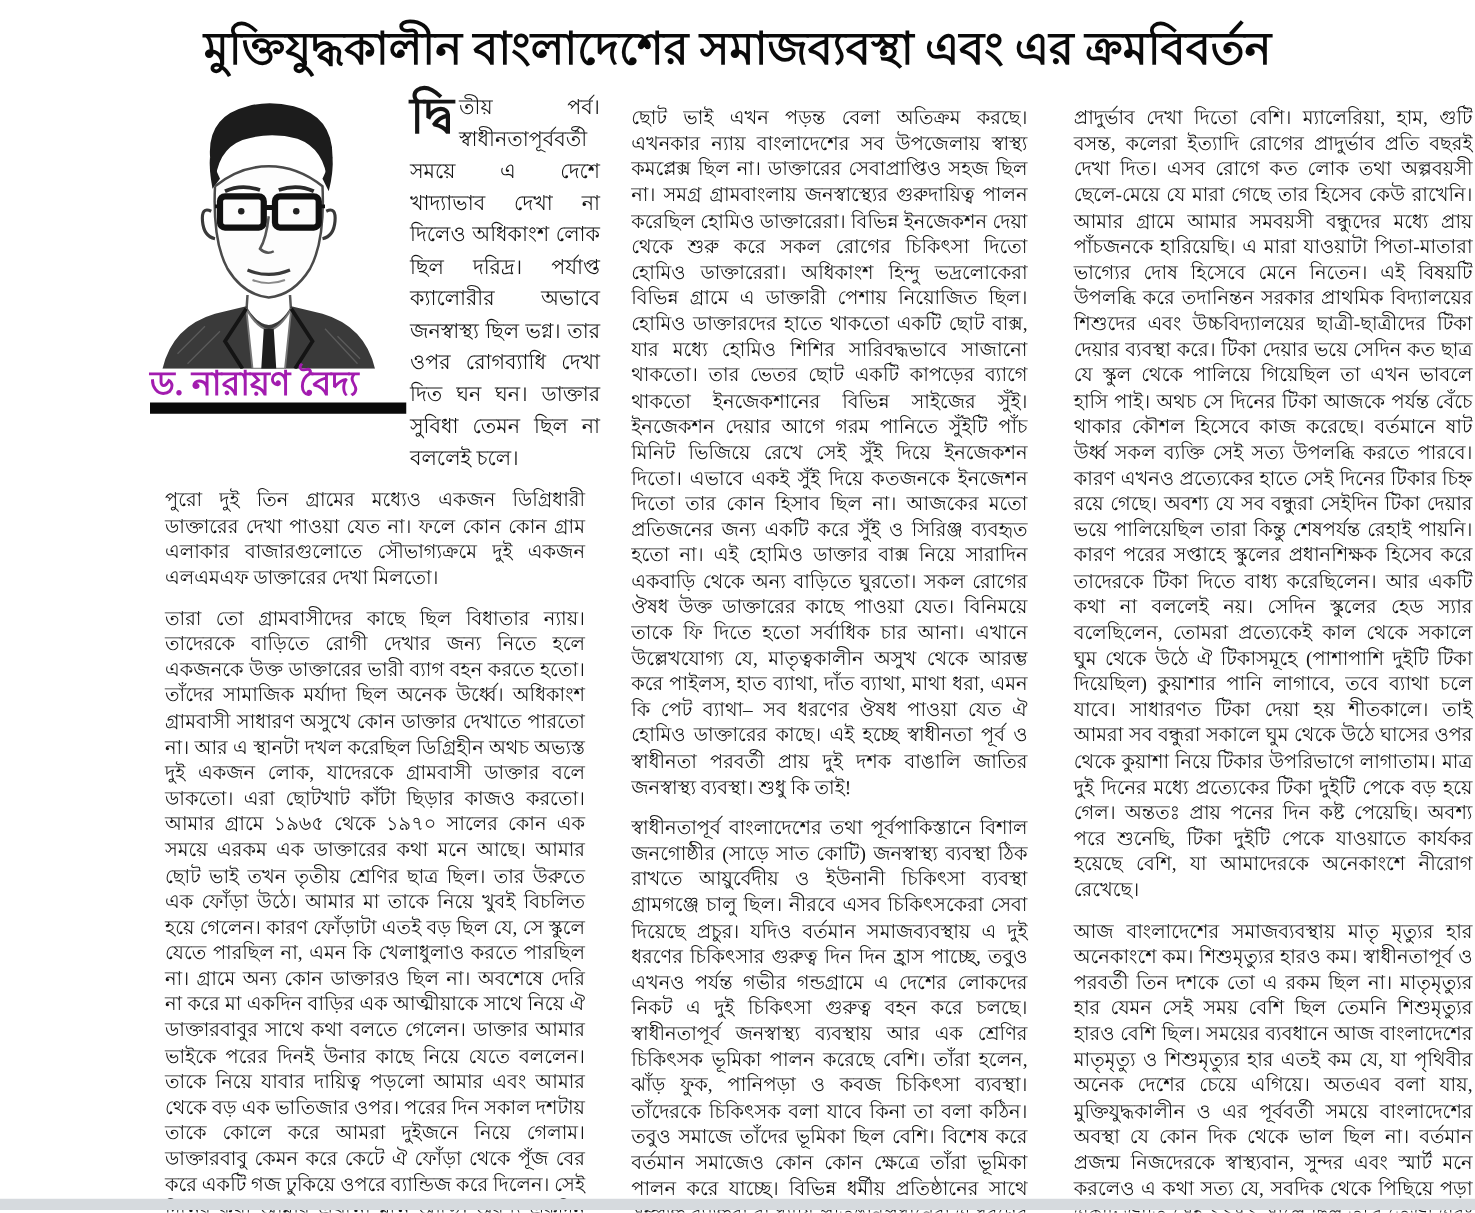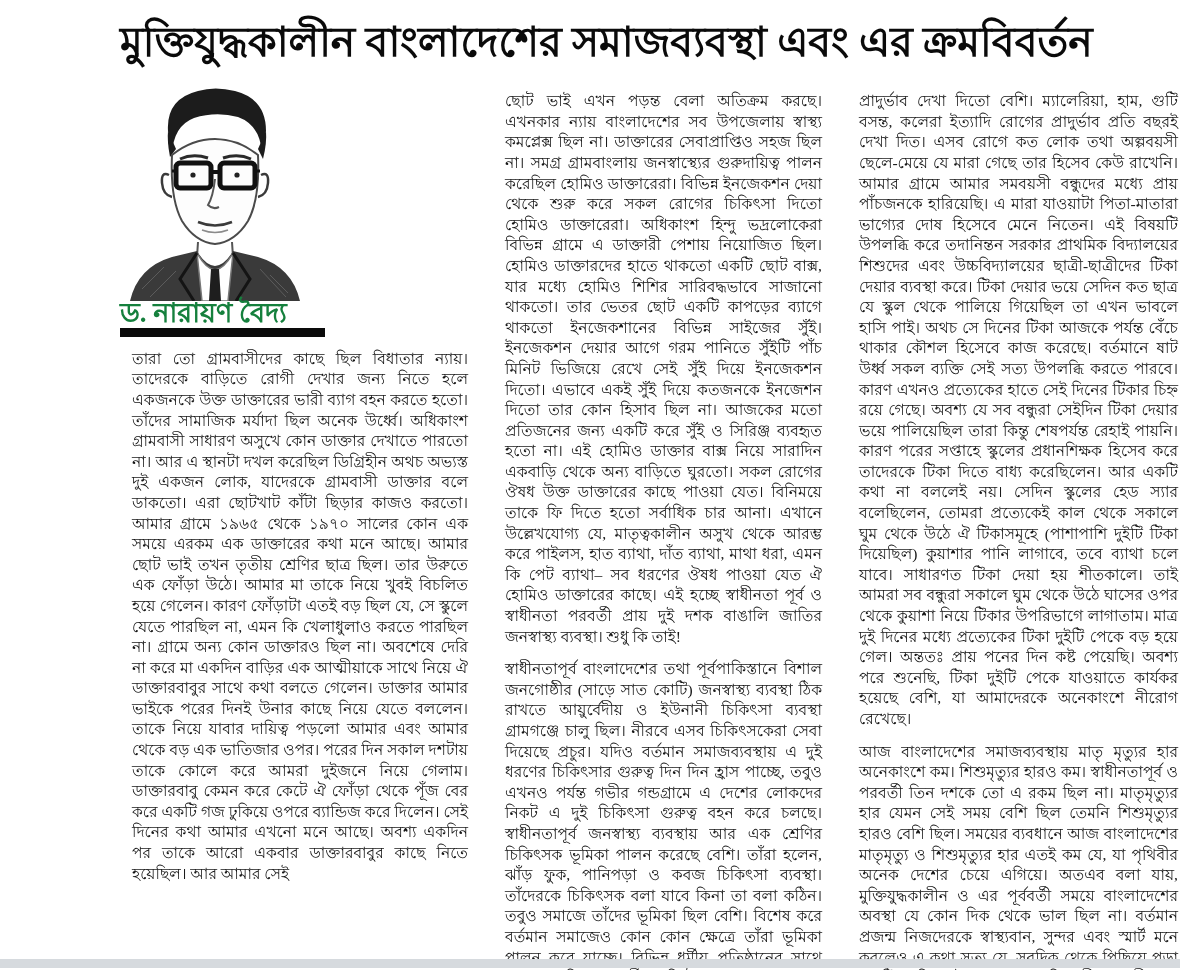--- a/index.html
+++ b/index.html
@@ -4,35 +4,35 @@
 <style>
   * { margin:0; padding:0; box-sizing:border-box; }
   html,body { background:#ffffff; }
   body {
     width:1180px; height:970px; position:relative; overflow:hidden;
     font-family:"Liberation Serif","DejaVu Serif",serif;
     color:#151515;
   }
   .headline-wrap { padding:18px 120px 6px 120px; text-align:center; }
   .headline {
-    font-size:41px; font-weight:bold; line-height:1.2; white-space:nowrap;
+    font-size:36px; font-weight:bold; line-height:1.2; white-space:nowrap;
     color:#0a0a0a; letter-spacing:0px;
   }
   .content {
     display:flex; gap:13px; padding:6px 2px 0 120px; align-items:flex-start;
   }
   .col { text-align:justify; font-size:15.5px; line-height:20.6px; }
   .col1 { width:360px; flex:0 0 360px; }
   .col2 { width:341px; flex:0 0 341px; }
   .col3 { width:343px; flex:0 0 343px; }
   .col p { margin:12px; }
   .intro-row { display:flex; gap:8px; margin-bottom:4px; }
   .photo-stack { width:200px; flex:0 0 200px; }
   .portrait { width:190px; height:222px; display:block; }
-  .author-name { font-size:27px; font-weight:bold; margin-top:2px; white-space:nowrap; color:#15803d; }
+  .author-name { font-size:27px; font-weight:bold; margin-top:2px; white-space:nowrap; color:#a21caf; }
   .author-rule { height:9px; background:#0a0a0a; width:205px; margin-top:4px; }
   .intro-text { flex:1; font-size:16.5px; line-height:25.5px; text-align:justify; }
   .dropcap {
     float:left; font-size:40px; line-height:36px; font-weight:bold;
     padding-right:4px; padding-top:2px;
   }
   .byline { margin-top:22px; }
   .byline-bold { font-weight:bold; }
   .bottom-bar {
     position:absolute; left:0; right:0; bottom:2px; height:9px;
@@ -88,21 +88,25 @@
 
           <path d="M91 190 L99 190 L101 222 L89 222 Z" fill="#1e1e1e"></path>
 
           <path d="M77 174 L60 200 L74 222 M113 174 L130 200 L116 222" fill="none" stroke="#141414" stroke-width="3"></path>
 
           <path d="M22 210 L44 188 M30 218 L56 192 M150 196 L168 214 M140 190 L166 218" stroke="#5c5c5c" stroke-width="1" fill="none"></path>
         </svg>
         <div class="author-name">ড. নারায়ণ বৈদ্য</div>
         <div class="author-rule"></div>
       </div>
+      <div class="intro-text">
+        <span class="dropcap">দ্বি</span><span>তীয় পর্ব। স্বাধীনতাপূর্ববর্তী সময়ে এ দেশে খাদ্যাভাব দেখা না দিলেও অধিকাংশ লোক ছিল দরিদ্র। পর্যাপ্ত ক্যালোরীর অভাবে জনস্বাস্থ্য ছিল ভগ্ন। তার ওপর রোগব্যাধি দেখা দিত ঘন ঘন। ডাক্তার সুবিধা তেমন ছিল না বললেই চলে।</span>
+      </div>
     </div>
+    <p>পুরো দুই তিন গ্রামের মধ্যেও একজন ডিগ্রিধারী ডাক্তারের দেখা পাওয়া যেত না। ফলে কোন কোন গ্রাম এলাকার বাজারগুলোতে সৌভাগ্যক্রমে দুই একজন এলএমএফ ডাক্তারের দেখা মিলতো।</p>
     <p>তারা তো গ্রামবাসীদের কাছে ছিল বিধাতার ন্যায়। তাদেরকে বাড়িতে রোগী দেখার জন্য নিতে হলে একজনকে উক্ত ডাক্তারের ভারী ব্যাগ বহন করতে হতো। তাঁদের সামাজিক মর্যাদা ছিল অনেক উর্ধ্বে। অধিকাংশ গ্রামবাসী সাধারণ অসুখে কোন ডাক্তার দেখাতে পারতো না। আর এ স্থানটা দখল করেছিল ডিগ্রিহীন অথচ অভ্যস্ত দুই একজন লোক, যাদেরকে গ্রামবাসী ডাক্তার বলে ডাকতো। এরা ছোটখাট কাঁটা ছিড়ার কাজও করতো। আমার গ্রামে ১৯৬৫ থেকে ১৯৭০ সালের কোন এক সময়ে এরকম এক ডাক্তারের কথা মনে আছে। আমার ছোট ভাই তখন তৃতীয় শ্রেণির ছাত্র ছিল। তার উরুতে এক ফোঁড়া উঠে। আমার মা তাকে নিয়ে খুবই বিচলিত হয়ে গেলেন। কারণ ফোঁড়াটা এতই বড় ছিল যে, সে স্কুলে যেতে পারছিল না, এমন কি খেলাধুলাও করতে পারছিল না। গ্রামে অন্য কোন ডাক্তারও ছিল না। অবশেষে দেরি না করে মা একদিন বাড়ির এক আত্মীয়াকে সাথে নিয়ে ঐ ডাক্তারবাবুর সাথে কথা বলতে গেলেন। ডাক্তার আমার ভাইকে পরের দিনই উনার কাছে নিয়ে যেতে বললেন। তাকে নিয়ে যাবার দায়িত্ব পড়লো আমার এবং আমার থেকে বড় এক ভাতিজার ওপর। পরের দিন সকাল দশটায় তাকে কোলে করে আমরা দুইজনে নিয়ে গেলাম। ডাক্তারবাবু কেমন করে কেটে ঐ ফোঁড়া থেকে পূঁজ বের করে একটি গজ ঢুকিয়ে ওপরে ব্যান্ডিজ করে দিলেন। সেই দিনের কথা আমার এখনো মনে আছে। অবশ্য একদিন পর তাকে আরো একবার ডাক্তারবাবুর কাছে নিতে হয়েছিল। আর আমার সেই</p>
   </div>
 
   <div class="col col2">
     <p>ছোট ভাই এখন পড়ন্ত বেলা অতিক্রম করছে। এখনকার ন্যায় বাংলাদেশের সব উপজেলায় স্বাস্থ্য কমপ্লেক্স ছিল না। ডাক্তারের সেবাপ্রাপ্তিও সহজ ছিল না। সমগ্র গ্রামবাংলায় জনস্বাস্থ্যের গুরুদায়িত্ব পালন করেছিল হোমিও ডাক্তারেরা। বিভিন্ন ইনজেকশন দেয়া থেকে শুরু করে সকল রোগের চিকিৎসা দিতো হোমিও ডাক্তারেরা। অধিকাংশ হিন্দু ভদ্রলোকেরা বিভিন্ন গ্রামে এ ডাক্তারী পেশায় নিয়োজিত ছিল। হোমিও ডাক্তারদের হাতে থাকতো একটি ছোট বাক্স, যার মধ্যে হোমিও শিশির সারিবদ্ধভাবে সাজানো থাকতো। তার ভেতর ছোট একটি কাপড়ের ব্যাগে থাকতো ইনজেকশানের বিভিন্ন সাইজের সুঁই। ইনজেকশন দেয়ার আগে গরম পানিতে সুঁইটি পাঁচ মিনিট ভিজিয়ে রেখে সেই সুঁই দিয়ে ইনজেকশন দিতো। এভাবে একই সুঁই দিয়ে কতজনকে ইনজেশন দিতো তার কোন হিসাব ছিল না। আজকের মতো প্রতিজনের জন্য একটি করে সুঁই ও সিরিঞ্জ ব্যবহৃত হতো না। এই হোমিও ডাক্তার বাক্স নিয়ে সারাদিন একবাড়ি থেকে অন্য বাড়িতে ঘুরতো। সকল রোগের ঔষধ উক্ত ডাক্তারের কাছে পাওয়া যেত। বিনিময়ে তাকে ফি দিতে হতো সর্বাধিক চার আনা। এখানে উল্লেখযোগ্য যে,  মাতৃত্বকালীন অসুখ থেকে আরম্ভ করে পাইলস, হাত ব্যাথা, দাঁত ব্যাথা, মাথা ধরা, এমন কি পেট ব্যাথা– সব ধরণের ঔষধ পাওয়া যেত ঐ হোমিও ডাক্তারের কাছে। এই হচ্ছে স্বাধীনতা পূর্ব ও স্বাধীনতা পরবর্তী প্রায় দুই দশক বাঙালি জাতির জনস্বাস্থ্য ব্যবস্থা। শুধু কি তাই!</p>
     <p>স্বাধীনতাপূর্ব বাংলাদেশের তথা পূর্বপাকিস্তানে বিশাল জনগোষ্ঠীর (সাড়ে সাত কোটি) জনস্বাস্থ্য ব্যবস্থা ঠিক রাখতে আয়ুর্বেদীয় ও ইউনানী চিকিৎসা ব্যবস্থা গ্রামগঞ্জে চালু ছিল। নীরবে এসব চিকিৎসকেরা সেবা দিয়েছে প্রচুর। যদিও বর্তমান সমাজব্যবস্থায় এ দুই ধরণের চিকিৎসার গুরুত্ব দিন দিন হ্রাস পাচ্ছে, তবুও এখনও পর্যন্ত গভীর গন্ডগ্রামে এ দেশের লোকদের নিকট এ দুই চিকিৎসা গুরুত্ব বহন করে চলছে। স্বাধীনতাপূর্ব জনস্বাস্থ্য ব্যবস্থায় আর এক শ্রেণির চিকিৎসক ভূমিকা পালন করেছে বেশি। তাঁরা হলেন, ঝাঁড় ফুক, পানিপড়া ও কবজ চিকিৎসা ব্যবস্থা। তাঁদেরকে চিকিৎসক বলা যাবে কিনা তা বলা কঠিন। তবুও সমাজে তাঁদের ভূমিকা ছিল বেশি। বিশেষ করে বর্তমান সমাজেও কোন কোন ক্ষেত্রে তাঁরা ভূমিকা পালন করে যাচ্ছে। বিভিন্ন ধর্মীয় প্রতিষ্ঠানের সাথে সম্পৃক্ত ব্যক্তিরা বা ধর্মীয় প্রতিষ্ঠানপ্রধানেরা এ ধরণের কাজ বর্তমানেও চালিয়ে যাচ্ছে। এক গবেষণায় দেখা গেছে, ভারতীয় সমাজব্যবস্থায়ও জনস্বাস্থ্য বিষয়ক এ ধরণের ব্যবস্থা এখনও চালু আছে।</p>
     <p>স্বাধীনতাপূর্ববর্তী এ দেশের জনসংখ্যা বর্তমান সময়ের তুলনায় প্রায় অর্ধেকের চেয়ে কম থাকলেও রোগের</p>
   </div>
 
   <div class="col col3">

